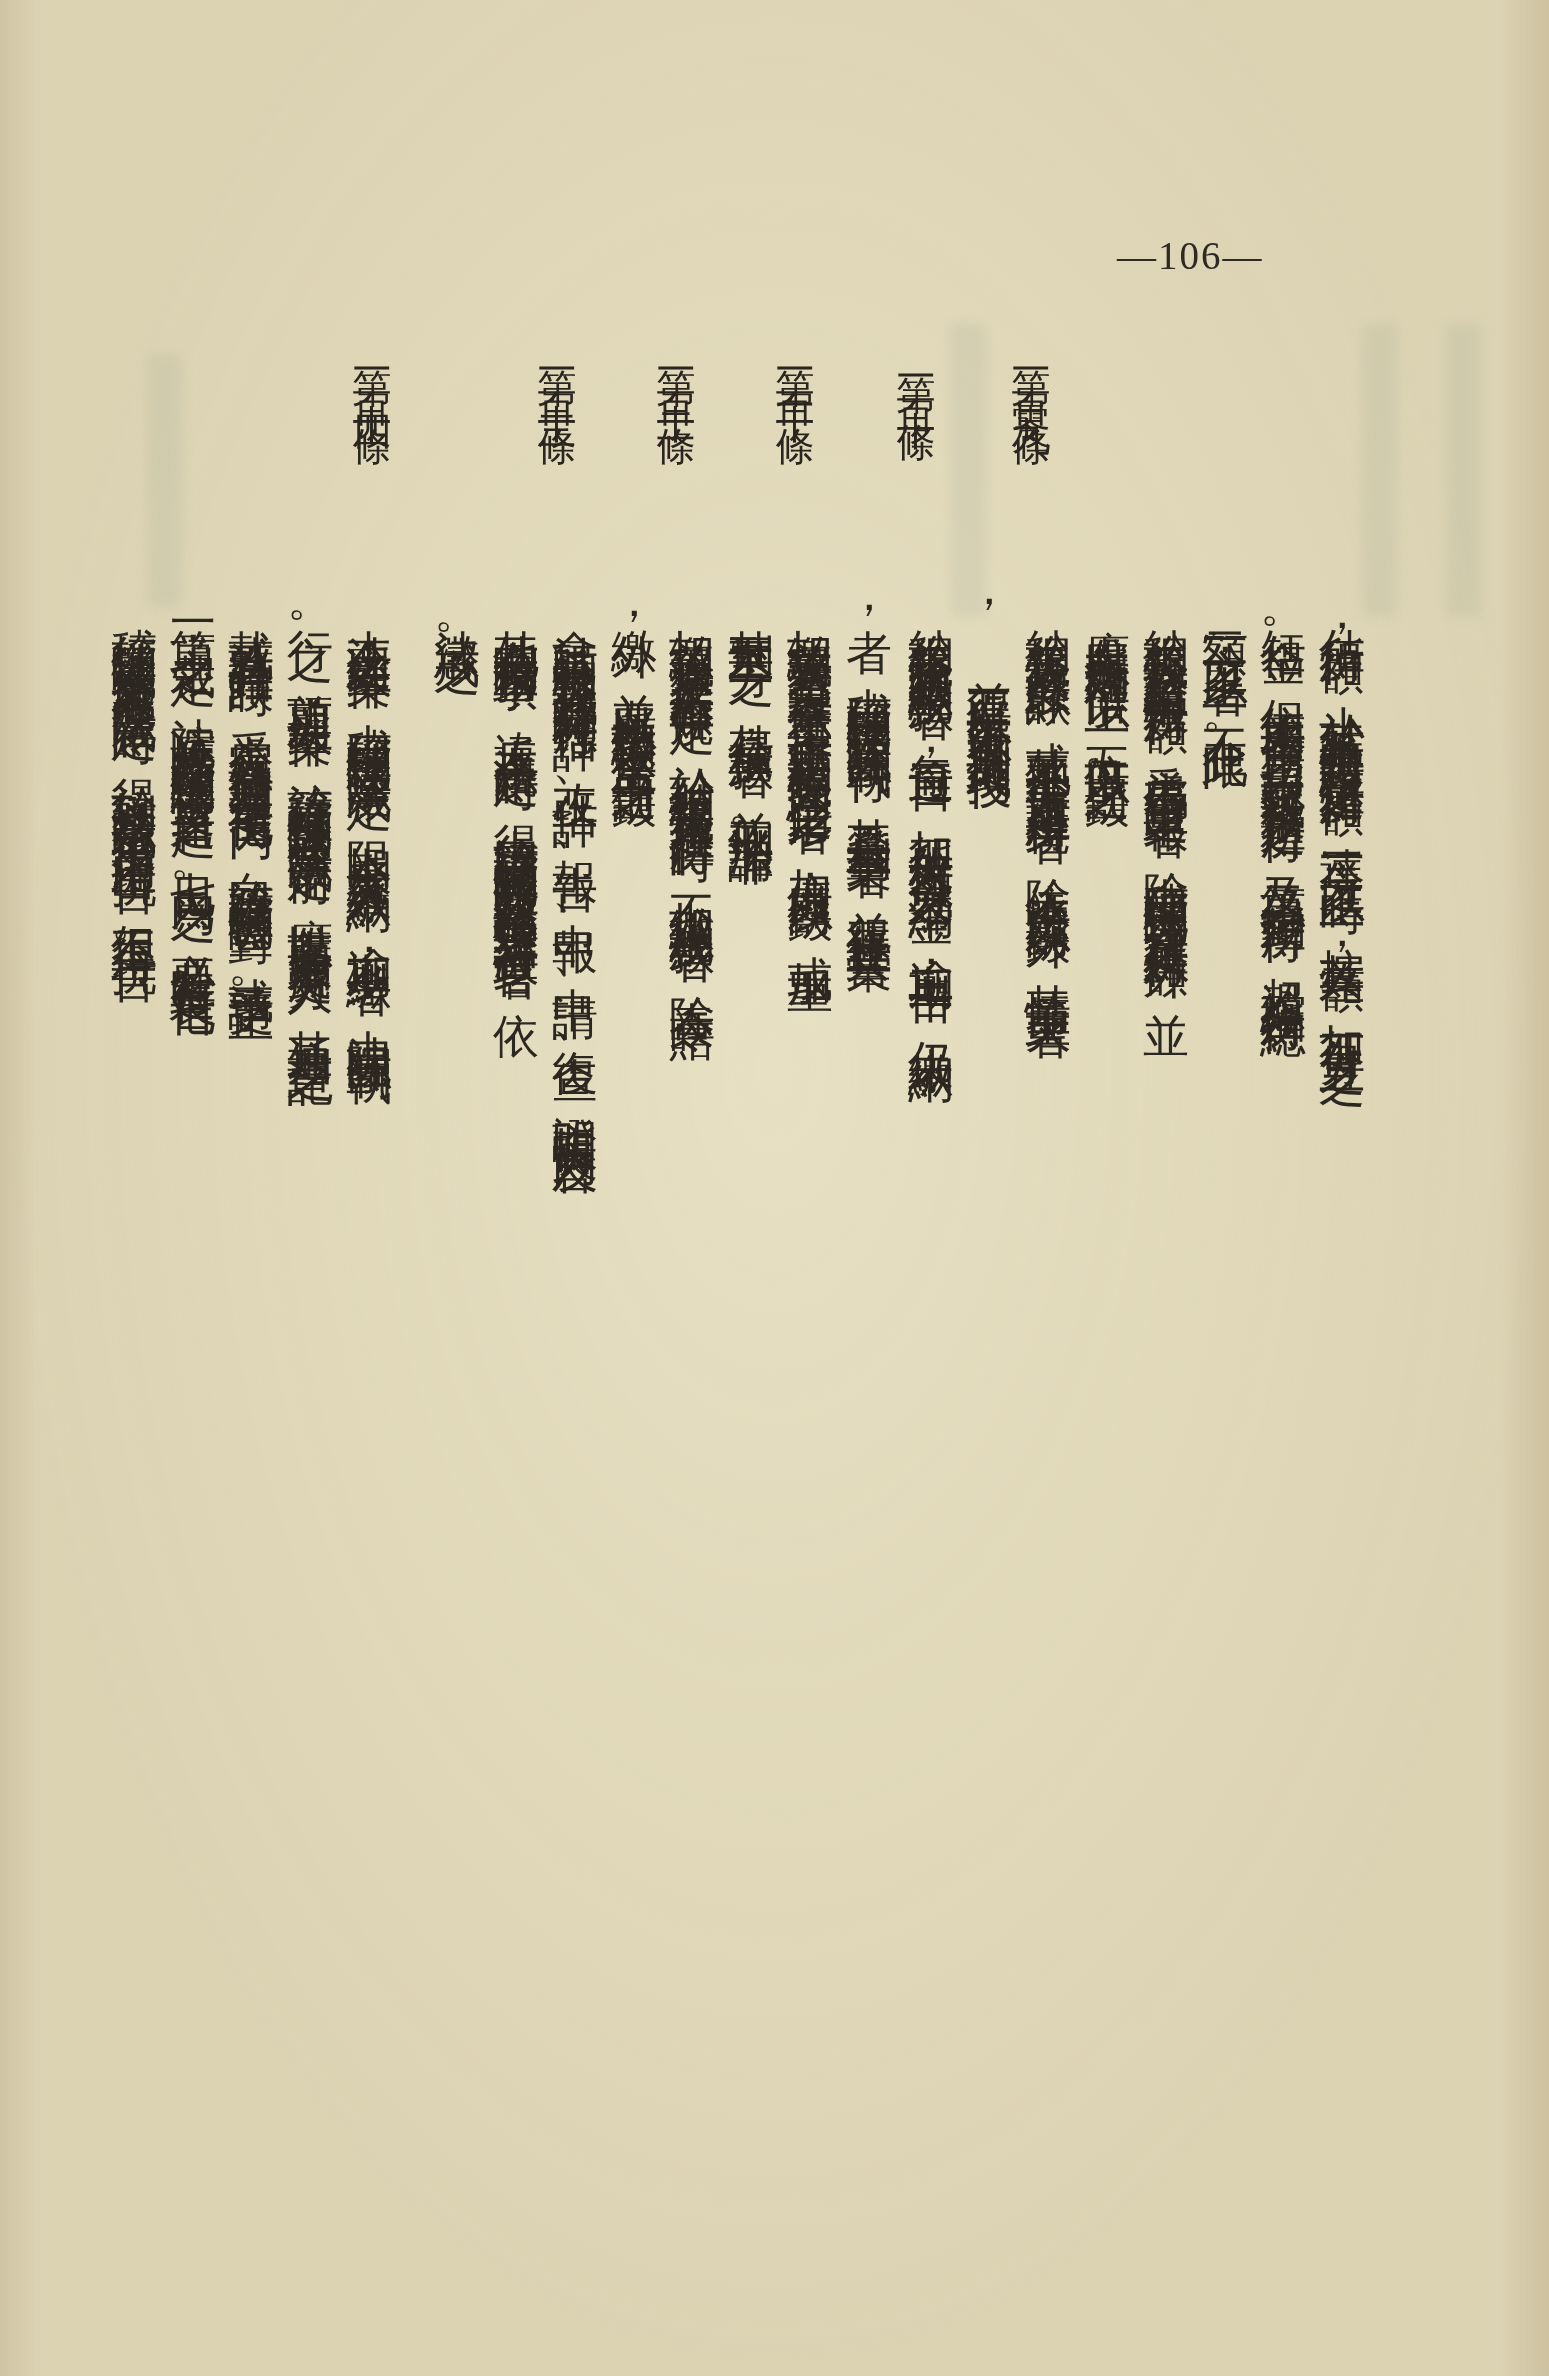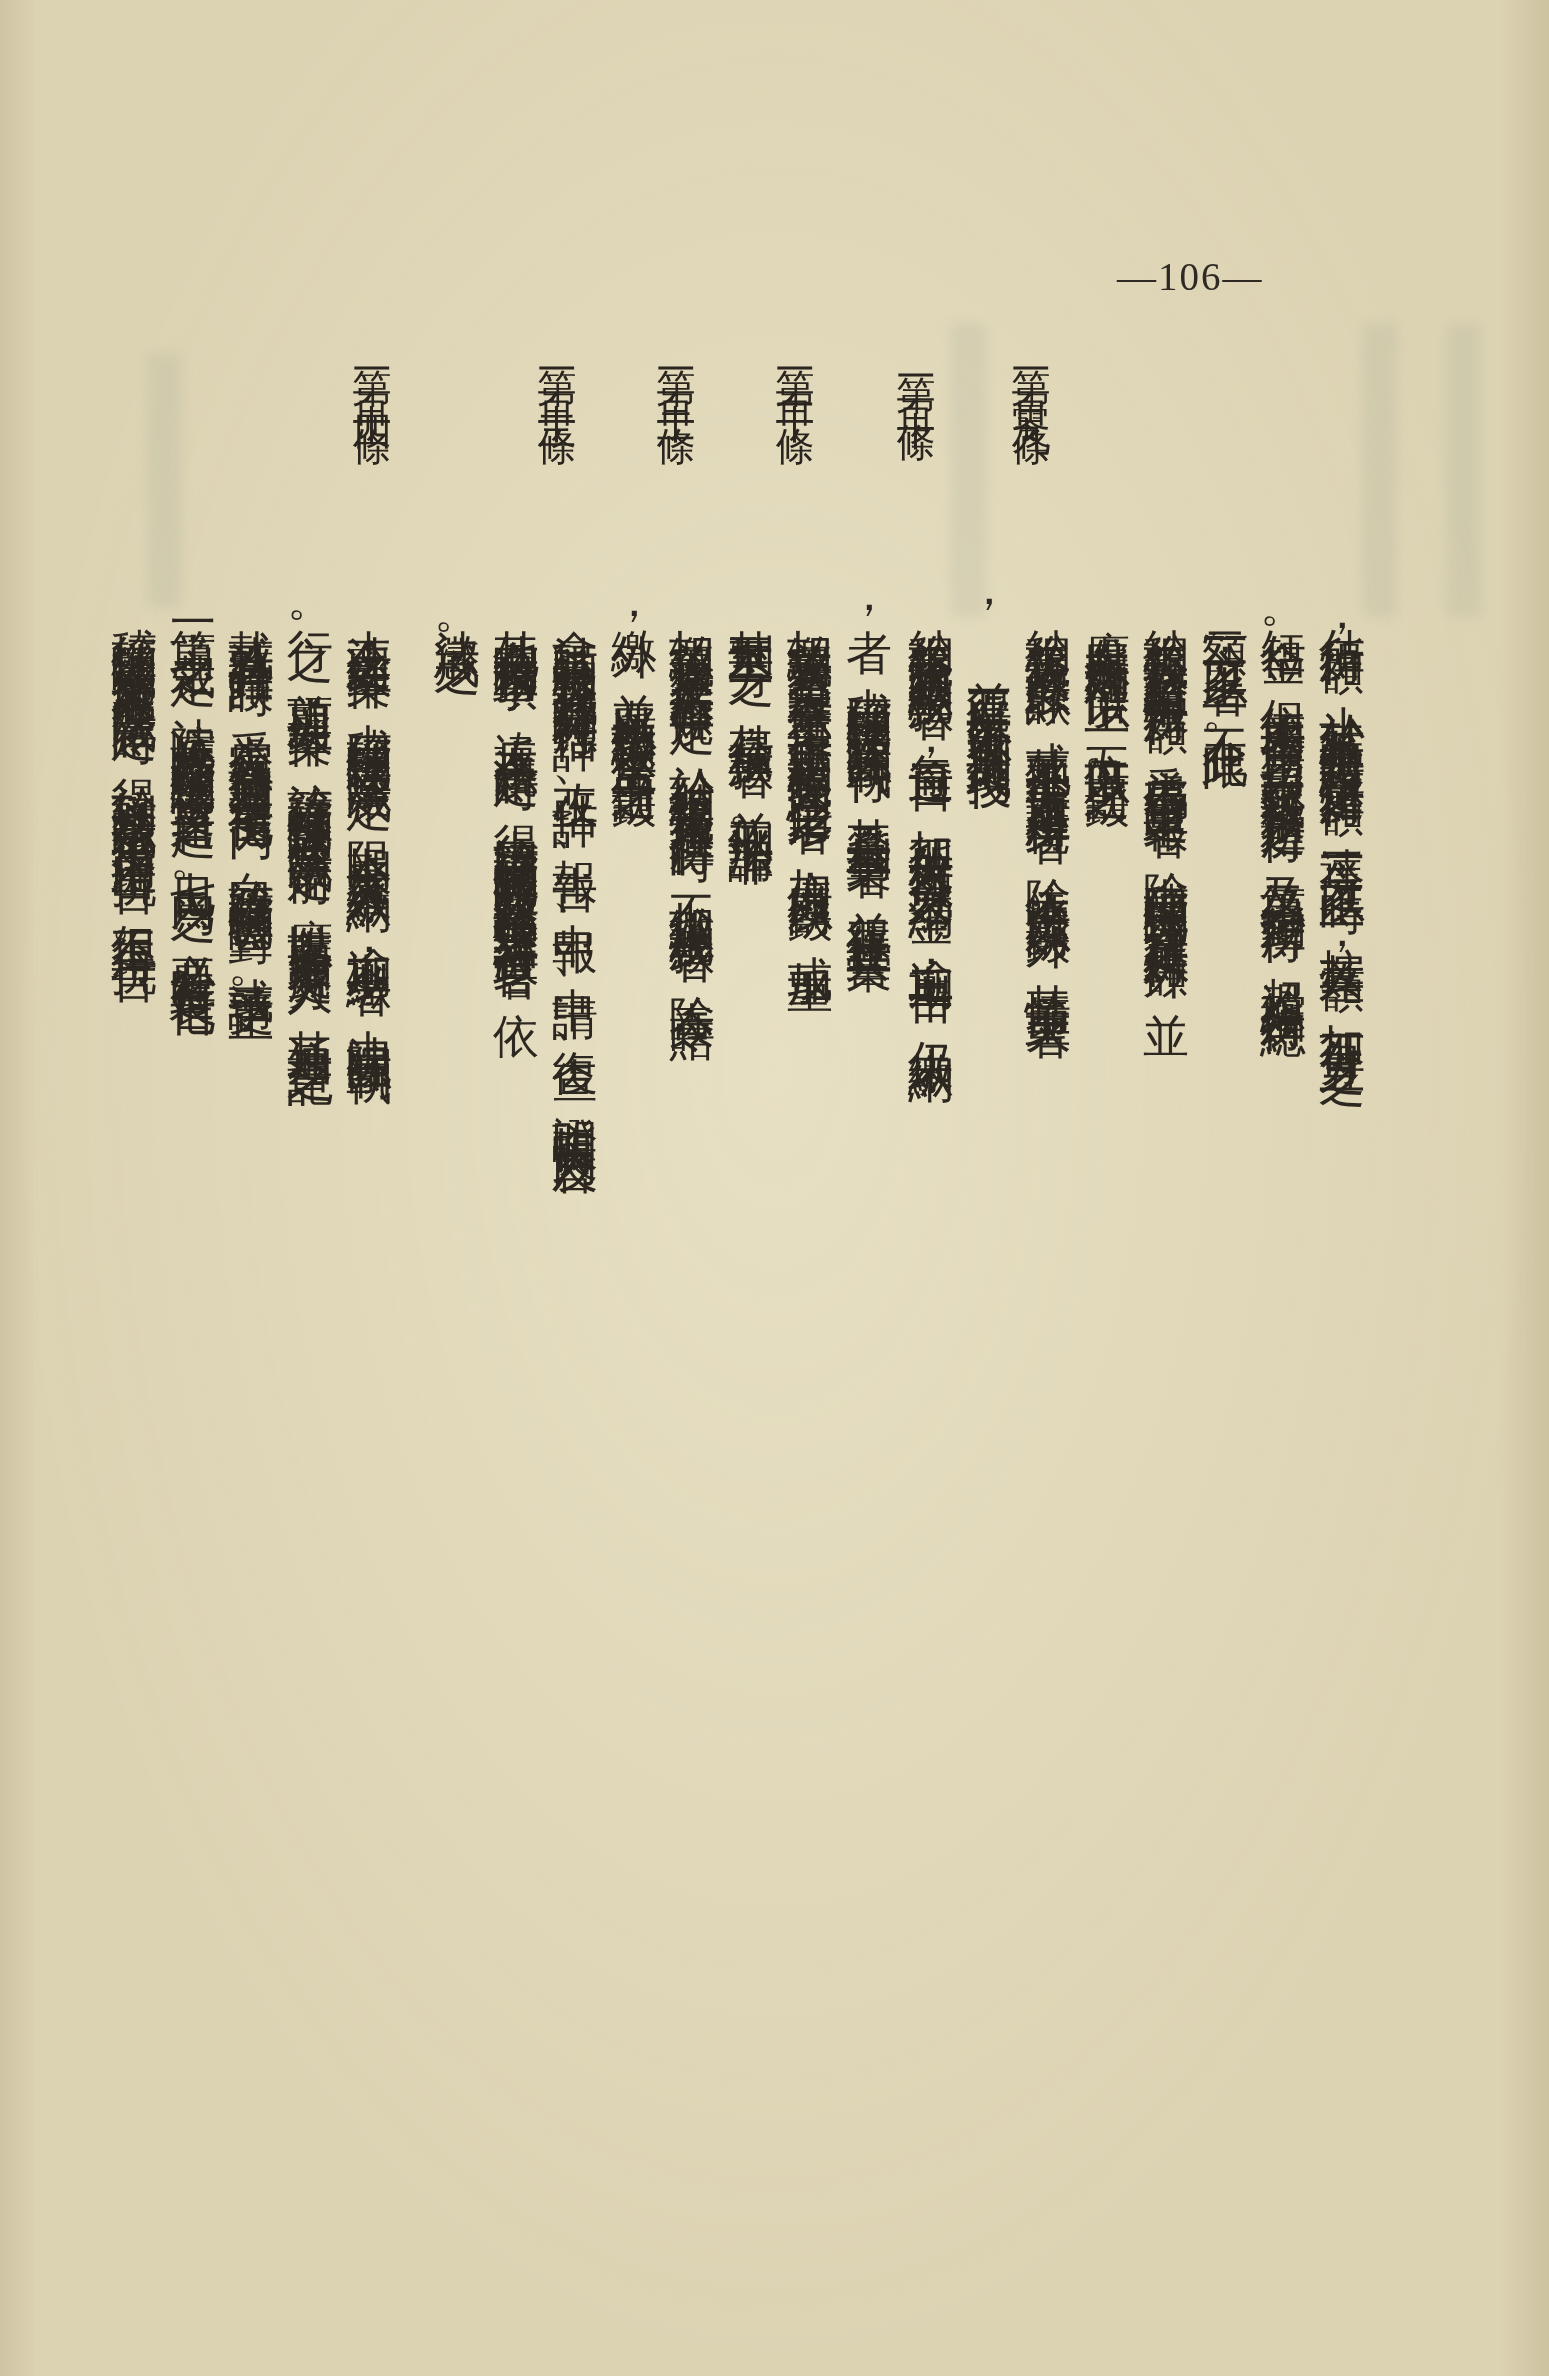--- a/index.html
+++ b/index.html
@@ -8,21 +8,21 @@
     background: #dcd3b3;
     background-image:
       radial-gradient(ellipse at 50% 45%, rgba(240,234,208,0.55) 0%, rgba(220,211,179,0) 70%),
       linear-gradient(90deg, rgba(150,130,90,0.18) 0px, rgba(0,0,0,0) 39px, rgba(0,0,0,0) 1500px, rgba(150,130,90,0.22) 1550px);
     font-family: "DejaVu Serif", "Liberation Serif", serif;
     color: #2b2620;
   }
   .page-number {
     position: absolute; left: 1117px; top: 233px;
     font-family: "Liberation Serif", "DejaVu Serif", serif;
-    font-size: 39px; letter-spacing: 2px; color: #2e2a23; margin-top: 21px;
+    font-size: 39px; letter-spacing: 2px; color: #2e2a23;
   }
   .col {
     position: absolute;
     writing-mode: vertical-rl;
     text-orientation: upright;
     font-size: 46px;
     line-height: 49px;
     letter-spacing: 6px;
     white-space: nowrap;
     color: #2c2720;

